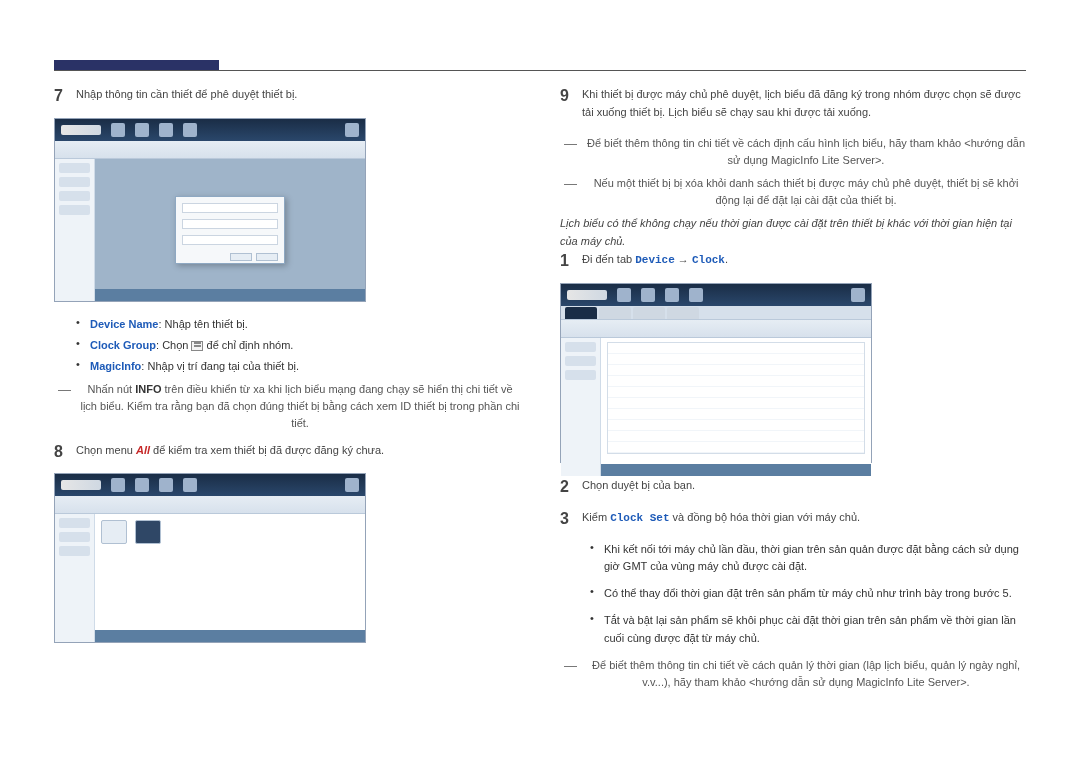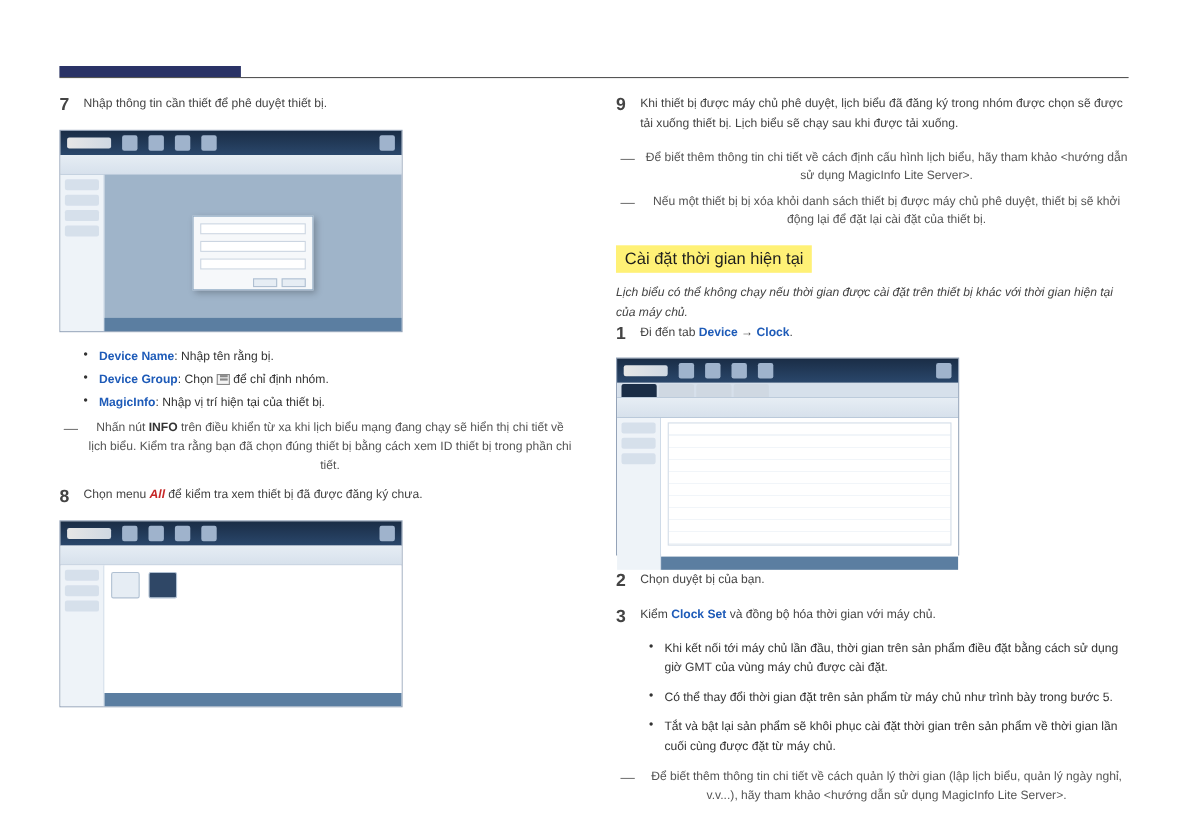--- a/index.html
+++ b/index.html
@@ -45,21 +45,21 @@
   .bullet-item { display: flex; margin-bottom: 4px; }
   .bullet-dot { width: 14px; flex-shrink: 0; }
   .bullet-txt { flex: 1; line-height: 1.55; }
   .dash-list { margin-left: 18px; margin-top: 6px; }
   .dash-item { display: flex; margin-bottom: 6px; }
   .dash-mark { width: 22px; flex-shrink: 0; font-size: 13px; line-height: 1.45; color: #666; }
   .dash-txt { flex: 1; line-height: 1.55; color: #555; text-align: center; }
   .label-blue { color: #1e5bb8; font-weight: 600; text-align: center; }
   .label-red { color: #c62828; font-weight: 600; font-style: italic; }
   .label-bold { font-weight: 600; color: #333; }
-  .kw { color: #1e5bb8; font-weight: 600; }
+  .kw { color: #1e5bb8; font-weight: 600; font-family: Liberation Mono, monospace; }
   .mini-icon {
     display: inline-block;
     width: 12px; height: 10px;
     border: 1px solid #888;
     vertical-align: middle;
     position: relative;
     background: #f4f4f4;
   }
   .mini-icon::after {
     content: "";
@@ -236,33 +236,33 @@
           </div>
           <div class="ss-footer"></div>
         </div>
       </div>
     </div>
 
     <div class="bullet-list" style="margin-left:22px">
       <div class="bullet-item">
         <span class="bullet-dot">•</span>
         <span class="bullet-txt">
-          <span class="label-blue">Device Name</span><span>: Nhập tên rằng bị.</span>
+          <span class="label-blue">Device Name</span><span>: Nhập tên thiết bị.</span>
         </span>
       </div>
       <div class="bullet-item">
         <span class="bullet-dot">•</span>
         <span class="bullet-txt">
-          <span class="label-blue">Device Group</span><span>: Chọn </span><span class="mini-icon"></span><span> để chỉ định nhóm.</span>
+          <span class="label-blue">Clock Group</span><span>: Chọn </span><span class="mini-icon"></span><span> để chỉ định nhóm.</span>
         </span>
       </div>
       <div class="bullet-item">
         <span class="bullet-dot">•</span>
         <span class="bullet-txt">
-          <span class="label-blue">MagicInfo</span><span>: Nhập vị trí hiện tại của thiết bị.</span>
+          <span class="label-blue">MagicInfo</span><span>: Nhập vị trí đang tại của thiết bị.</span>
         </span>
       </div>
     </div>
 
     <div class="dash-list" style="margin-left:4px; margin-bottom:10px;">
       <div class="dash-item">
         <span class="dash-mark">―</span>
         <span class="dash-txt">
           <span>Nhấn nút </span><span class="label-bold">INFO</span><span> trên điều khiển từ xa khi lịch biểu mạng đang chạy sẽ hiển thị chi tiết về lịch biểu. Kiểm tra rằng bạn đã chọn đúng thiết bị bằng cách xem ID thiết bị trong phần chi tiết.</span>
         </span>
@@ -319,21 +319,20 @@
       <div class="dash-item">
         <span class="dash-mark">―</span>
         <span class="dash-txt">Để biết thêm thông tin chi tiết về cách định cấu hình lịch biểu, hãy tham khảo &lt;hướng dẫn sử dụng MagicInfo Lite Server&gt;.</span>
       </div>
       <div class="dash-item">
         <span class="dash-mark">―</span>
         <span class="dash-txt">Nếu một thiết bị bị xóa khỏi danh sách thiết bị được máy chủ phê duyệt, thiết bị sẽ khởi động lại để đặt lại cài đặt của thiết bị.</span>
       </div>
     </div>
 
-    <div class="heading-hl">Cài đặt thời gian hiện tại</div>
 
     <p class="para">Lịch biểu có thể không chạy nếu thời gian được cài đặt trên thiết bị khác với thời gian hiện tại của máy chủ.</p>
 
     <div class="step">
       <div class="step-num">1</div>
       <div class="step-body">
         <p>
           <span>Đi đến tab </span><span class="kw">Device</span><span> → </span><span class="kw">Clock</span><span>.</span>
         </p>
       </div>
@@ -380,21 +379,21 @@
       <div class="step-body">
         <p>
           <span>Kiểm </span><span class="kw">Clock Set</span><span> và đồng bộ hóa thời gian với máy chủ.</span>
         </p>
       </div>
     </div>
 
     <div class="sub-bullets">
       <div class="bullet-item">
         <span class="bullet-dot">•</span>
-        <span class="bullet-txt">Khi kết nối tới máy chủ lần đầu, thời gian trên sản phẩm điều đặt bằng cách sử dụng giờ GMT của vùng máy chủ được cài đặt.</span>
+        <span class="bullet-txt">Khi kết nối tới máy chủ lần đầu, thời gian trên sản quản được đặt bằng cách sử dụng giờ GMT của vùng máy chủ được cài đặt.</span>
       </div>
       <div class="bullet-item">
         <span class="bullet-dot">•</span>
         <span class="bullet-txt">Có thể thay đổi thời gian đặt trên sản phẩm từ máy chủ như trình bày trong bước 5.</span>
       </div>
       <div class="bullet-item">
         <span class="bullet-dot">•</span>
         <span class="bullet-txt">Tắt và bật lại sản phẩm sẽ khôi phục cài đặt thời gian trên sản phẩm về thời gian lần cuối cùng được đặt từ máy chủ.</span>
       </div>
     </div>

